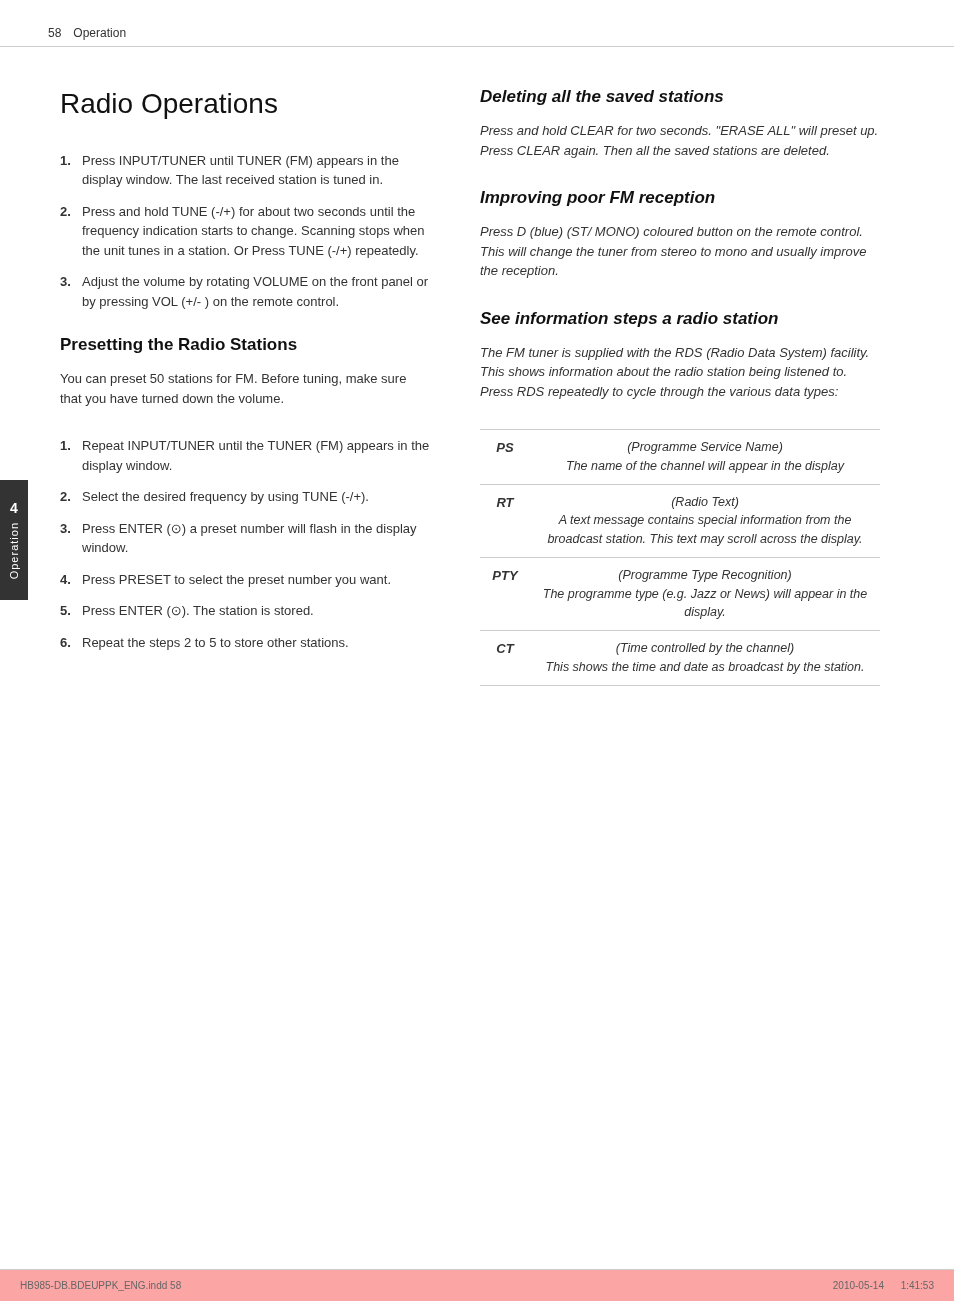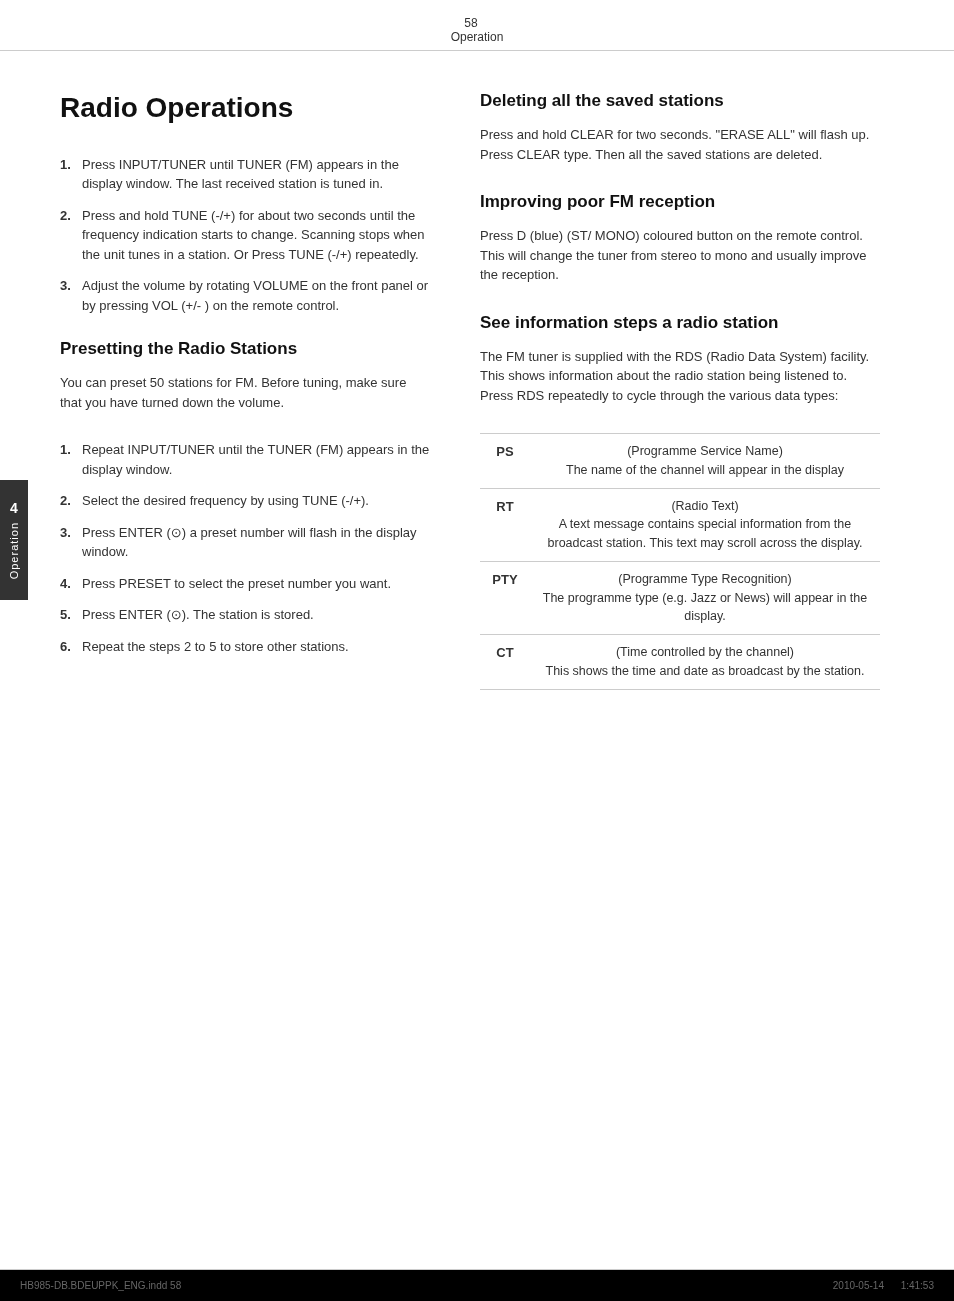--- a/index.html
+++ b/index.html
@@ -19,25 +19,24 @@
       min-height: 1301px;
       background: #fff;
       position: relative;
       padding: 0;
     }
 
     
     .top-bar {
       display: flex;
       align-items: center;
-      padding: 16px 48px 6px 48px;
+      padding: 26px 48px 6px 48px;
       border-bottom: 1px solid #ccc;
       font-size: 12px;
       color: #444;
-      flex-direction: column;
     }
 
     .page-number {
       font-size: 12px;
       color: #333;
       margin-right: 12px;
     }
 
     .top-bar-title {
       font-size: 12px;
@@ -82,26 +81,27 @@
     }
 
     .left-column {
       width: 460px;
       padding: 20px 30px 20px 60px;
     }
 
     .right-column {
       width: 460px;
       padding: 20px 40px 20px 20px;
+      font-style: italic;
     }
 
     
     .page-title {
       font-size: 28px;
-      font-weight: bold;
+      font-weight: normal;
       color: #111;
       margin-bottom: 30px;
       line-height: 1.2;
     }
 
     .intro-text {
       font-size: 13px;
       color: #333;
       line-height: 1.5;
       margin-bottom: 28px;
@@ -171,21 +171,21 @@
       font-size: 13px;
     }
 
     
     .bottom-bar {
       position: absolute;
       bottom: 0;
       left: 0;
       right: 0;
       height: 32px;
-      background: #000000;
+      background: #fca5a5;
       border-top: 1px solid #ccc;
       display: flex;
       align-items: center;
       padding: 0 20px;
       font-size: 10px;
       color: #666;
       justify-content: space-between;
     }
   </style>
 </head>
@@ -252,21 +252,21 @@
           <span class="num">6.</span>
           <span class="text">Repeat the steps 2 to 5 to store other stations.</span>
         </li>
       </ul>
 
     </div>
 
     <div class="right-column">
 
       <h2 class="section-heading">Deleting all the saved stations</h2>
-      <p class="intro-text">Press and hold CLEAR for two seconds. "ERASE ALL" will flash up. Press CLEAR type. Then all the saved stations are deleted.</p>
+      <p class="intro-text">Press and hold CLEAR for two seconds. "ERASE ALL" will preset up. Press CLEAR again. Then all the saved stations are deleted.</p>
 
       <h2 class="section-heading">Improving poor FM reception</h2>
       <p class="intro-text">Press D (blue) (ST/ MONO) coloured button on the remote control. This will change the tuner from stereo to mono and usually improve the reception.</p>
 
       <h2 class="section-heading">See information steps a radio station</h2>
       <p class="intro-text">The FM tuner is supplied with the RDS (Radio Data System) facility. This shows information about the radio station being listened to. Press RDS repeatedly to cycle through the various data types:</p>
 
       <table class="rds-table">
         <tbody id="rds-table-body">
         <tr>

